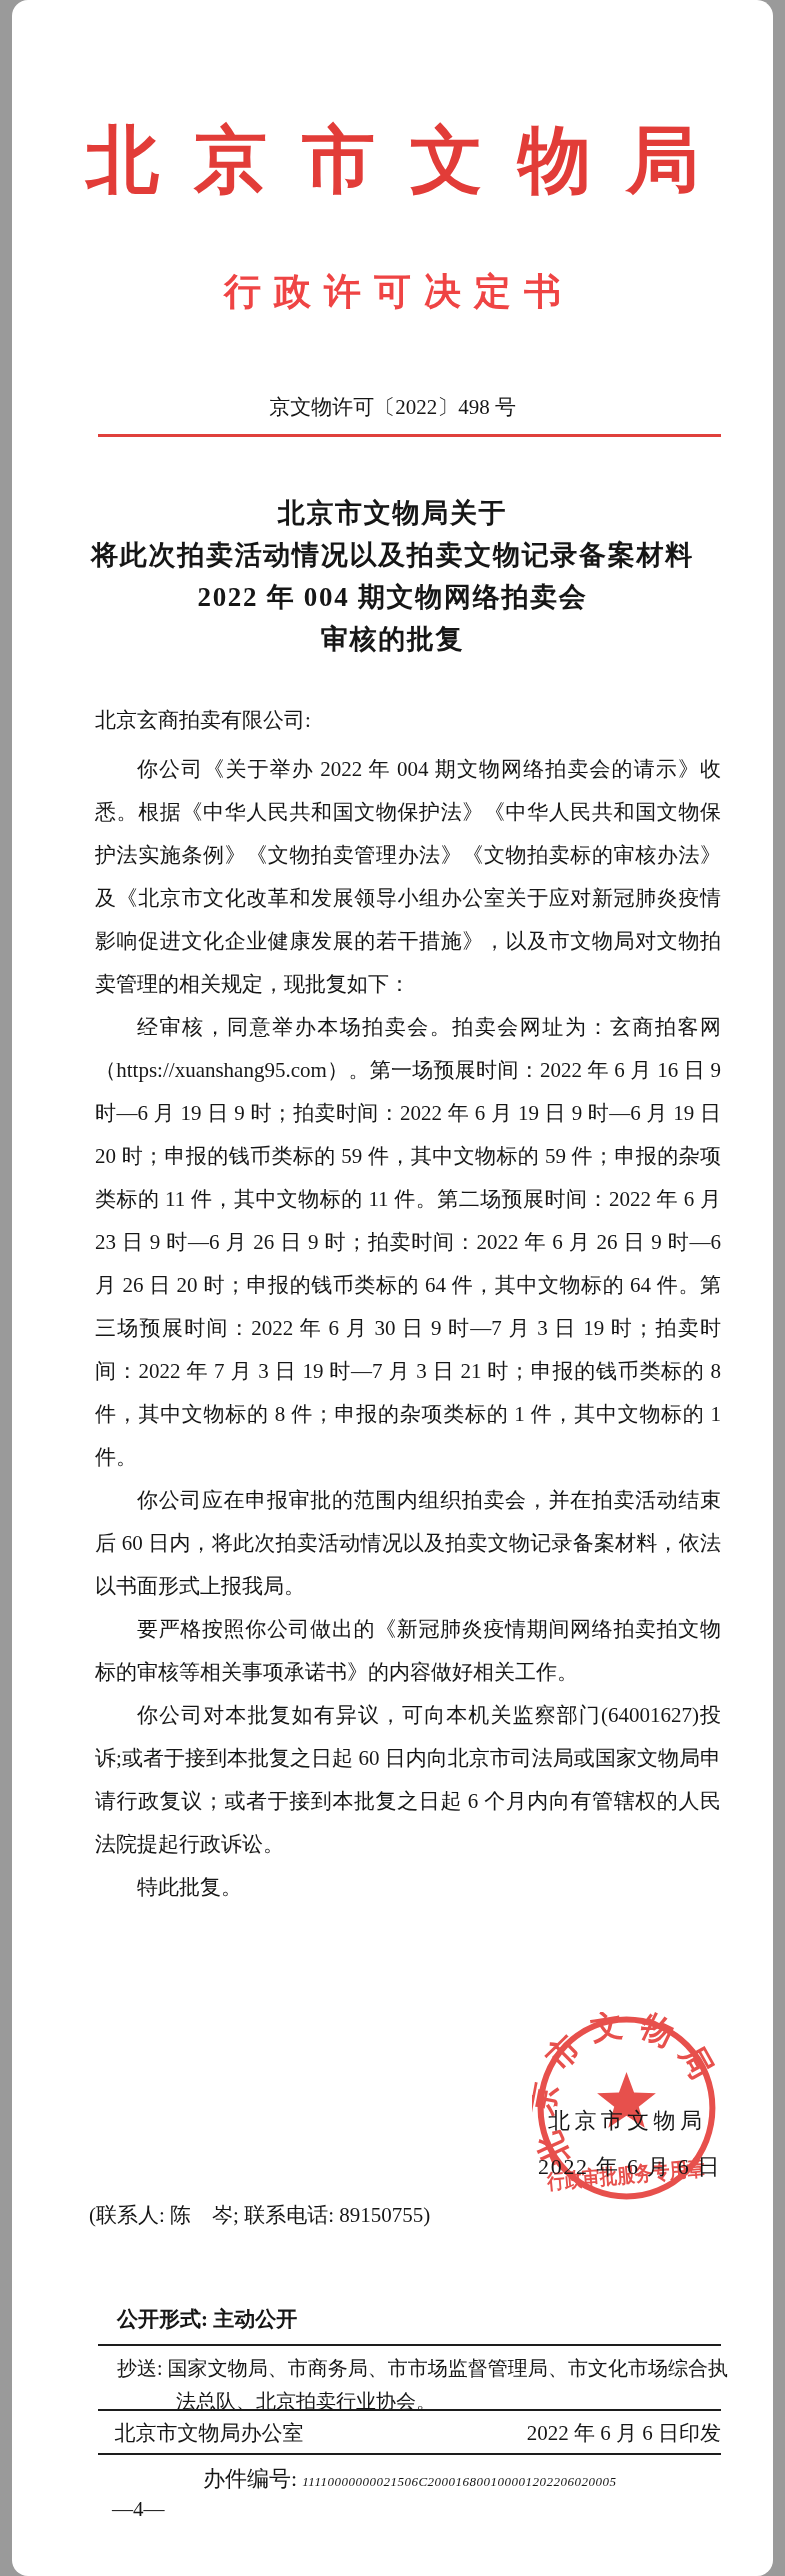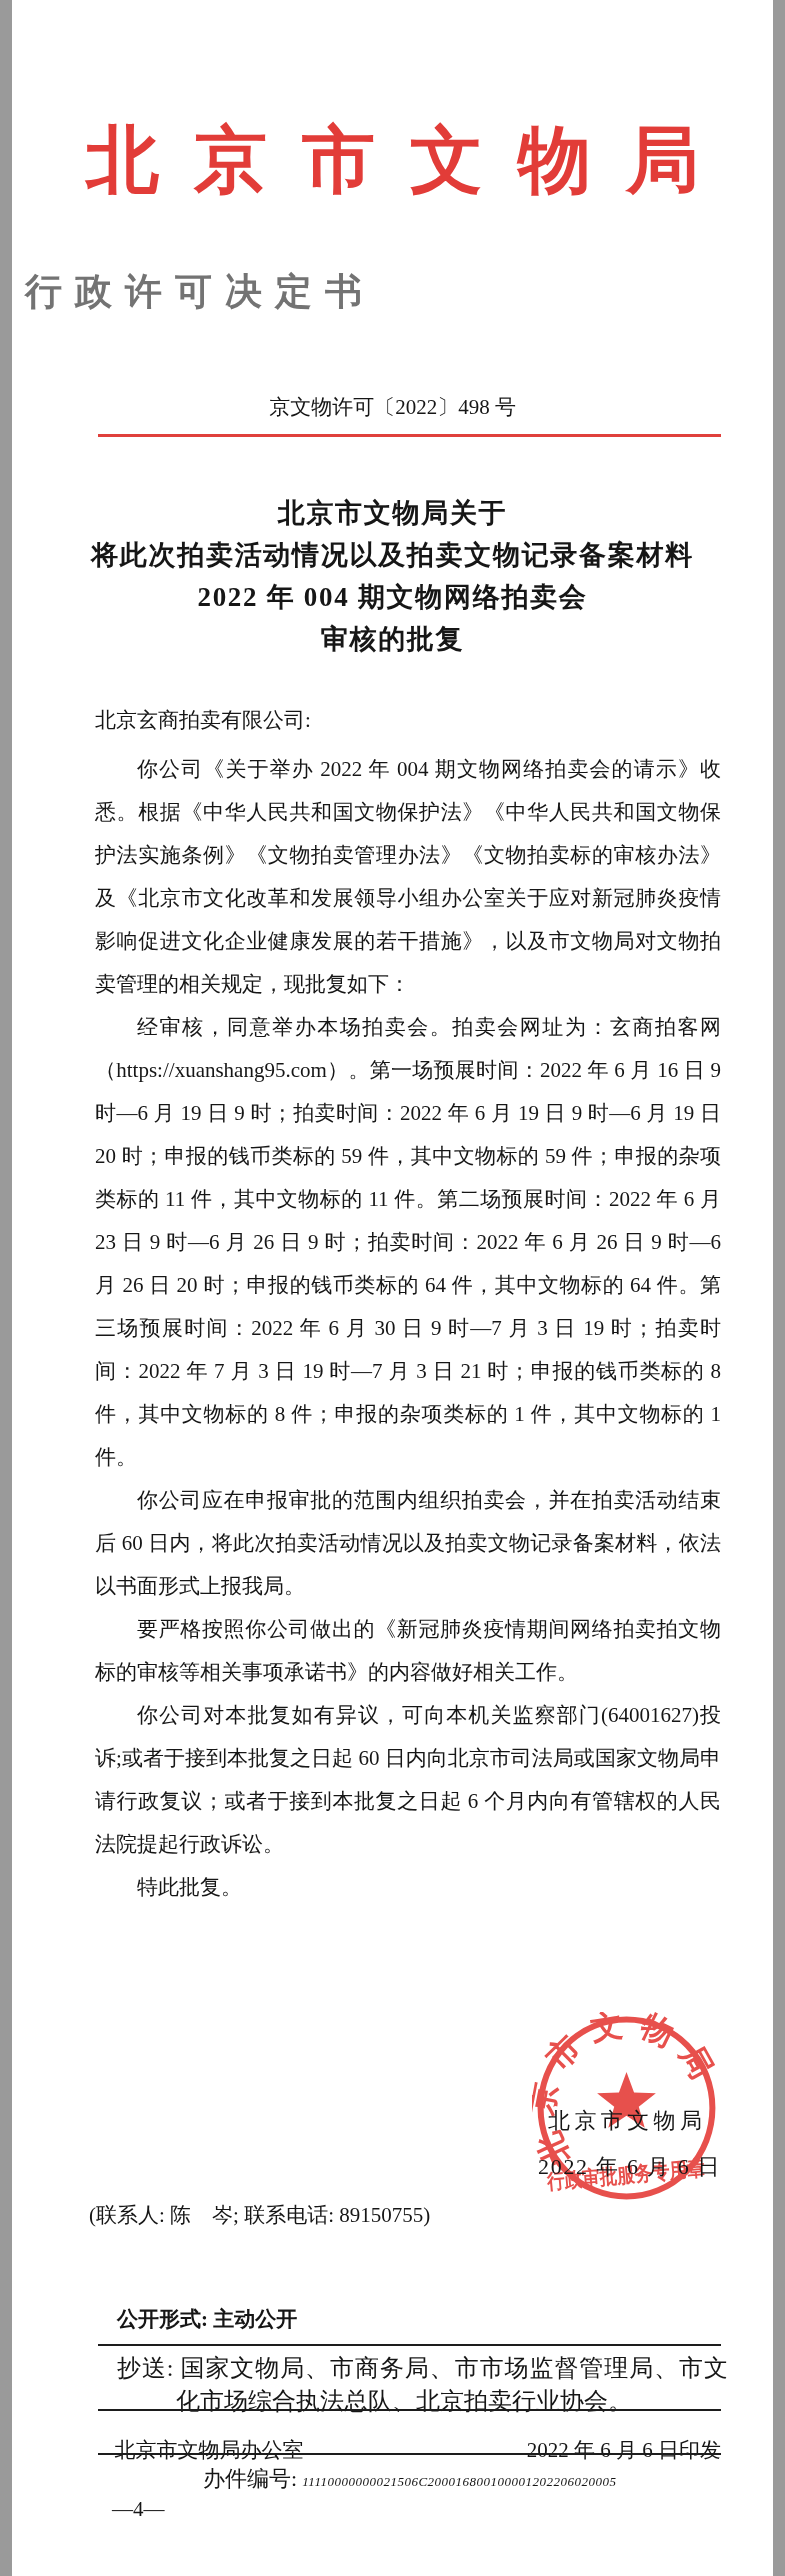--- a/index.html
+++ b/index.html
@@ -6,35 +6,37 @@
   html,body { background: #9a9a9a; }
   .page {
     position: relative;
     width: 761px;
     height: 2576px;
     margin: 0 auto;
     background: #ffffff;
     font-family: "Liberation Serif", "DejaVu Serif", serif;
     color: #161616;
     overflow: hidden;
+    border-radius: 16px;
   }
   
   .agency-name {
     position: absolute; top: 112px; left: 0; width: 100%;
     text-align: center;
     font-size: 73px; font-weight: bold;
     letter-spacing: 35px; text-indent: 35px;
     color: #e23c38;
     white-space: nowrap;
   }
   .doc-type {
     position: absolute; top: 267px; left: 0; width: 100%;
+    text-align: center;
     font-size: 37px; font-weight: bold;
     letter-spacing: 13px; text-indent: 13px;
-    color: #737373;
+    color: #ef4444;
     white-space: nowrap;
   }
   .doc-number {
     position: absolute; top: 393px; left: 0; width: 100%;
     text-align: center;
     font-size: 21px;
     white-space: pre;
   }
   .red-divider {
     position: absolute; top: 434px; left: 86px; width: 623px; height: 2.6px;
@@ -81,29 +83,28 @@
   .publicity {
     position: absolute; left: 105px; top: 2305px;
     font-size: 21px; font-weight: bold; white-space: pre;
   }
   .hline { position: absolute; left: 86px; width: 623px; height: 1.7px; background: #1d1d1d; }
   .hline-1 { top: 2344px; }
   .hline-2 { top: 2409px; }
   .hline-3 { top: 2453px; }
   .cc-row {
     position: absolute; left: 105px; top: 2352px; width: 611px;
-    font-size: 24px; line-height: 33px;
+    font-size: 20px; line-height: 33px;
     padding-left: 59px; text-indent: -59px;
     text-align: justify;
   }
   .issuer-row {
     position: absolute; left: 86px; top: 2419px; width: 623px;
     display: flex; justify-content: space-between; align-items: baseline;
     font-size: 21px;
-    margin-top: 17px;
   }
   .issuer-row .issuer { padding-left: 16.6px; }
   .case-row {
     position: absolute; left: 171px; top: 2464px; width: 559px;
     display: flex; align-items: baseline; white-space: nowrap; margin-left: 20px;
   }
   .case-label { font-size: 22px; margin-right: 5.2px; }
   .case-number { font-size: 13px; letter-spacing: 0.5px; font-style: italic; }
   .page-number {
     position: absolute; left: 100px; top: 2497px;

